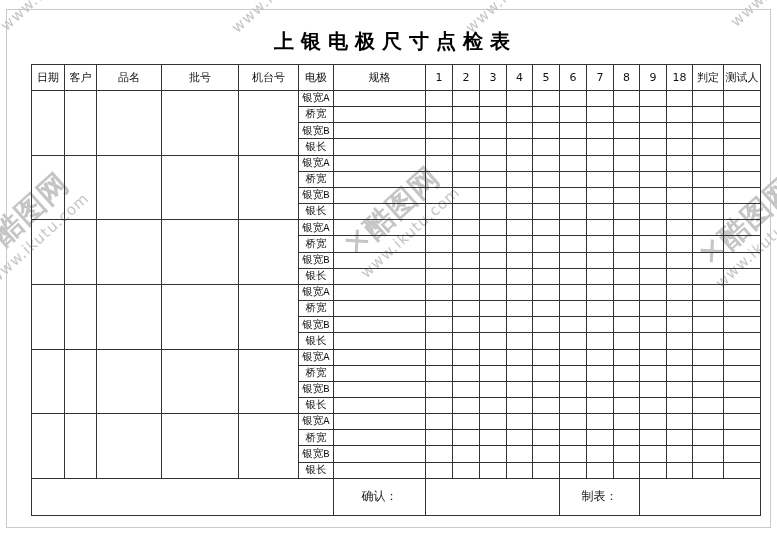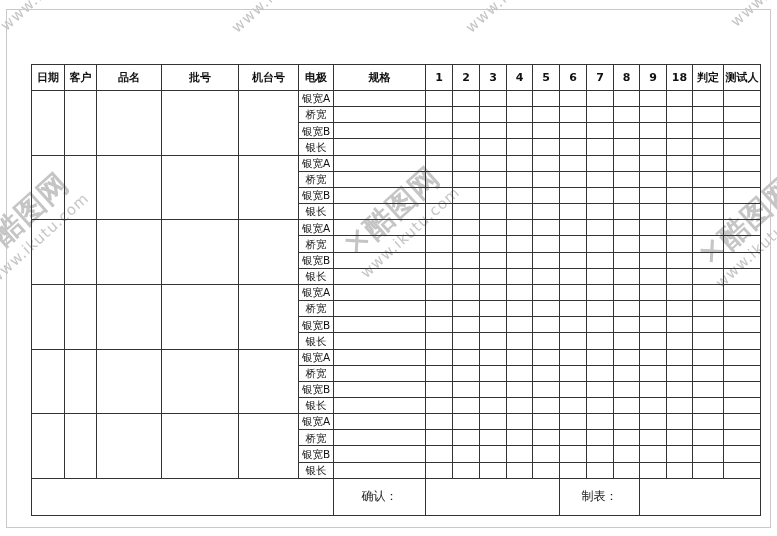--- a/index.html
+++ b/index.html
@@ -17,24 +17,24 @@
   }
   table.inspection {
     position:absolute; left:31px; top:64px; width:729px;
     border-collapse:collapse; table-layout:fixed;
   }
   table.inspection th, table.inspection td {
     border:1px solid #333333; padding:0; margin:0;
     text-align:center; vertical-align:middle;
     overflow:hidden; white-space:nowrap;
   }
-  thead th { height:25px; font-size:11px; font-weight:bold; color:#111; }
+  thead th { height:25px; font-size:11px; font-weight:normal; color:#111; }
   tbody.body-rows td { height:15.17px; font-size:10.5px; line-height:1; }
   tbody.footer-rows td { height:36px; font-size:12px; }
-  .electrode-cell { color:#111; }
+  .electrode-cell { color:#111;font-family:Liberation Mono, monospace; }
   
   .wm {
     position:absolute; width:170px; text-align:center;
     transform:rotate(-42deg); color:#c5c5c5; pointer-events:none;
   }
   .wm-logo { font-size:29px; font-weight:bold; letter-spacing:1px; line-height:1.05; }
   .wm-mark { font-size:31px; }
   .wm-url { font-size:15px; letter-spacing:1px; margin-top:3px; }
   .wm-frag {
     position:absolute; transform:rotate(-42deg); transform-origin:left top;
@@ -59,20 +59,21 @@
   </div>
   <div class="wm" style="left:313px; top:192px;">
     <div class="wm-logo"><span class="wm-mark">✕</span><span>酷图网</span></div>
     <div class="wm-url">www.ikutu.com</div>
   </div>
   <div class="wm" style="left:668px; top:202px;">
     <div class="wm-logo"><span class="wm-mark">✕</span><span>酷图网</span></div>
     <div class="wm-url">www.ikutu.com</div>
   </div>
 
+  <div class="title">上银电极尺寸点检表</div>
 
   <table class="inspection">
     <colgroup>
       <col style="width:33px">
         <col style="width:32px">
         <col style="width:65px">
       <col style="width:77px">
         <col style="width:60px">
         <col style="width:35px">
       <col style="width:92px">

